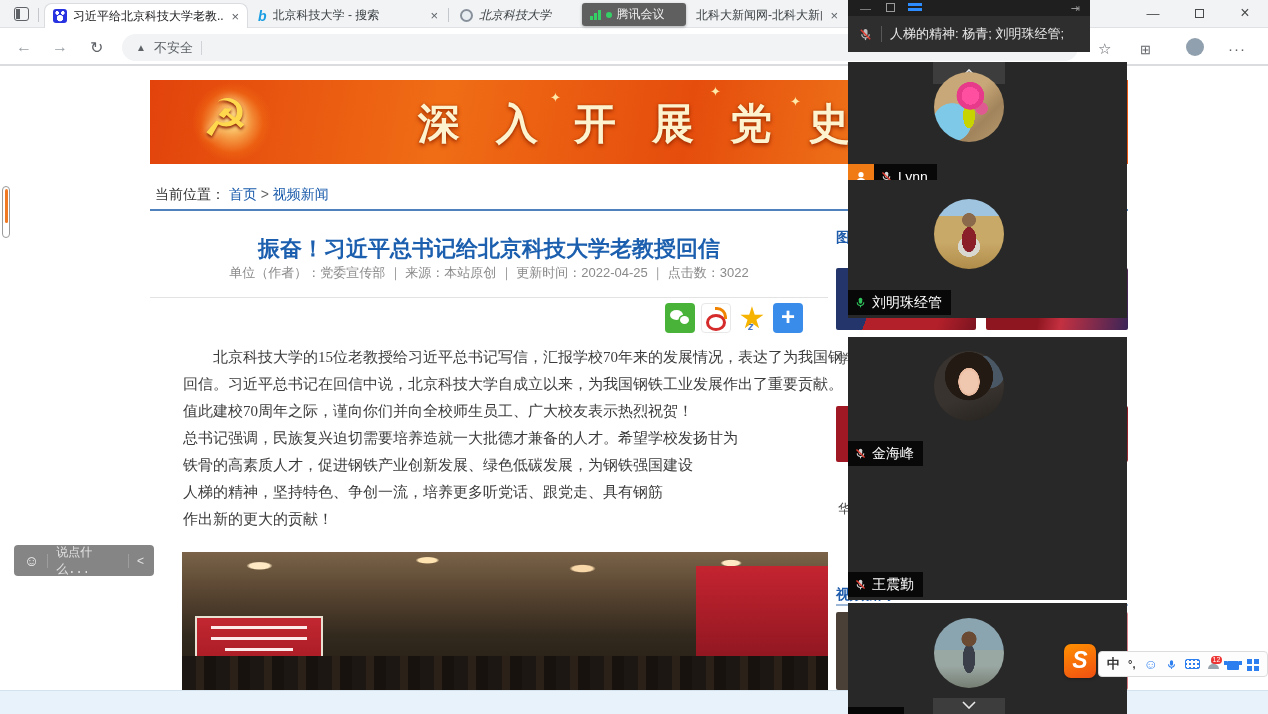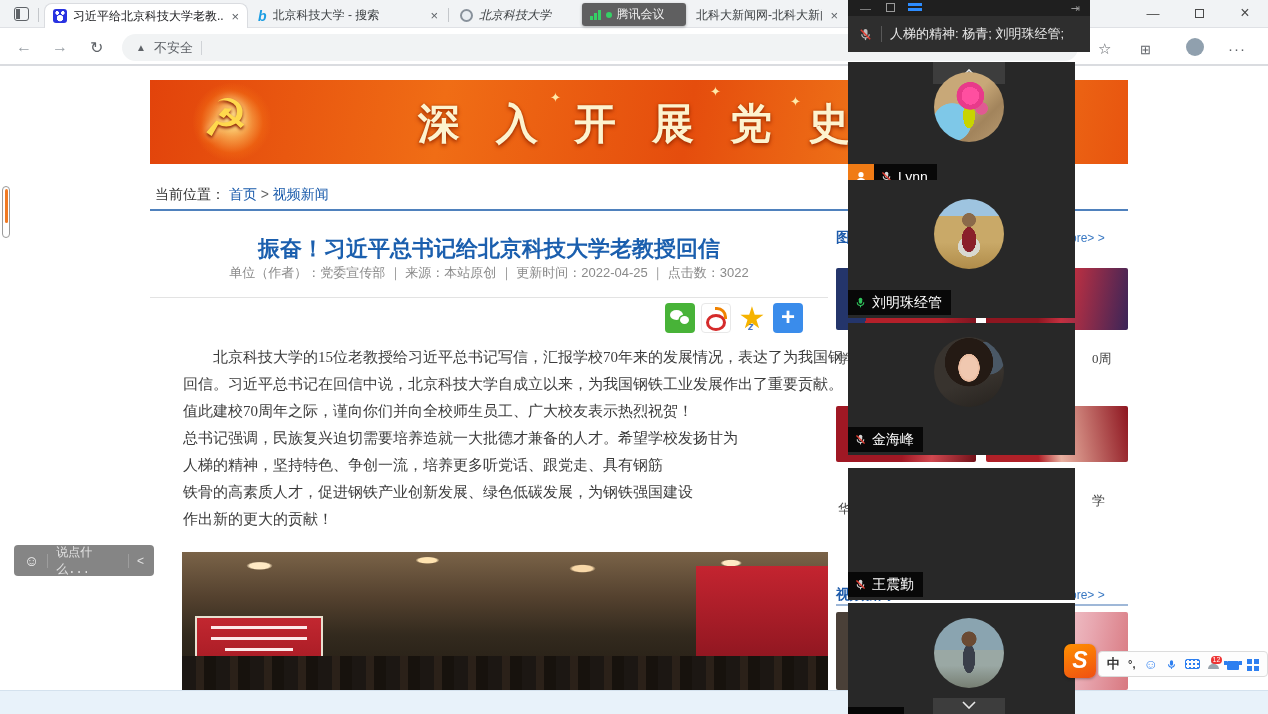--- a/index.html
+++ b/index.html
@@ -100,22 +100,22 @@
   .cmt-pill .ph { color:#e3e3e3; font-size:12px;font-family:Liberation Mono, monospace; }
   .cmt-pill .col { color:#e3e3e3; font-size:12px; }
 
   
   .mp-titlebar { left:848px; top:0; width:242px; height:16px; background:#1f1f1f; z-index:10; }
   .mp-tb-ic { position:absolute; top:2px; color:#9a9a9a; font-size:11px; }
   .mp-layout i { display:block; width:14px; height:3px; background:#2d8cff; margin-top:2px; }
   .mp-speakbar { left:848px; top:16px; width:242px; height:36px; background:#2e2e2e; z-index:10; display:flex; align-items:center; padding:0 10px; gap:8px; }
   .mp-speak-text { color:#e8e8e8; font-size:13px; white-space:nowrap; }
   .mp-div { width:1px; height:16px; background:#585858; }
-  .tile { left:848px; width:227px; background:#282828; z-index:10; }
-  .t1{ top:62px; height:127px; } .t2{ top:180px; height:138px;text-align:right; } .t3{ top:323px; height:132px; }
+  .tile { left:848px; width:279px; background:#282828; z-index:10; }
+  .t1{ top:62px; height:127px; } .t2{ top:180px; height:138px;text-align:right; } .t3{ top:337px; height:132px; }
   .t4{ top:468px; height:132px; } .t5{ top:603px; height:111px; }
   .chev-box { position:absolute; left:85px; width:72px; background:#3d3d3d; display:flex; align-items:center; justify-content:center; }
   .chev-up { top:0; height:22px; } .chev-dn { bottom:0; height:16px; align-items:flex-start; padding-top:3px;}
   .pav { position:absolute; left:86px; width:70px; height:70px; border-radius:50%; }
   .av1 { top:10px; background:
       radial-gradient(circle at 52% 34%, #ff4fa0 0 15%, #e83a8a 15% 23%, transparent 24%),
       radial-gradient(circle at 68% 52%, #e05a92 0 10%, transparent 11%),
       radial-gradient(ellipse 12% 26% at 50% 62%, #c8d400 0 70%, transparent 71%),
       radial-gradient(circle at 26% 72%, #7ec8e8 0 26%, transparent 27%),
       linear-gradient(135deg, #c8a878 0 45%, #a2845c 70%, #b89a70 100%); }
@@ -290,22 +290,22 @@
 <span class="abs share share-wechat"></span>
 <span class="abs share share-weibo"></span>
 <span class="abs share share-qzone">★<b>z</b></span>
 <span class="abs share share-plus">+</span>
 
 <div class="abs body-wrap">
   <div class="bline">　　北京科技大学的15位老教授给习近平总书记写信，汇报学校70年来的发展情况，表达了为我国钢</div>
   <div class="bline">回信。习近平总书记在回信中说，北京科技大学自成立以来，为我国钢铁工业发展作出了重要贡献。</div>
   <div class="bline">值此建校70周年之际，谨向你们并向全校师生员工、广大校友表示热烈祝贺！</div>
   <div class="bline">总书记强调，民族复兴迫切需要培养造就一大批德才兼备的人才。希望学校发扬甘为</div>
+  <div class="bline">铁骨的高素质人才，促进钢铁产业创新发展、绿色低碳发展，为钢铁强国建设</div>
   <div class="bline">人梯的精神，坚持特色、争创一流，培养更多听党话、跟党走、具有钢筋</div>
-  <div class="bline">铁骨的高素质人才，促进钢铁产业创新发展、绿色低碳发展，为钢铁强国建设</div>
   <div class="bline">作出新的更大的贡献！</div>
 </div>
 
 <div class="abs photo">
   <div class="photo-screen"></div>
   <div class="photo-sign">
       <i></i>
       <i></i>
       <i style="margin-left:28px;margin-right:28px;"></i>
     </div>

